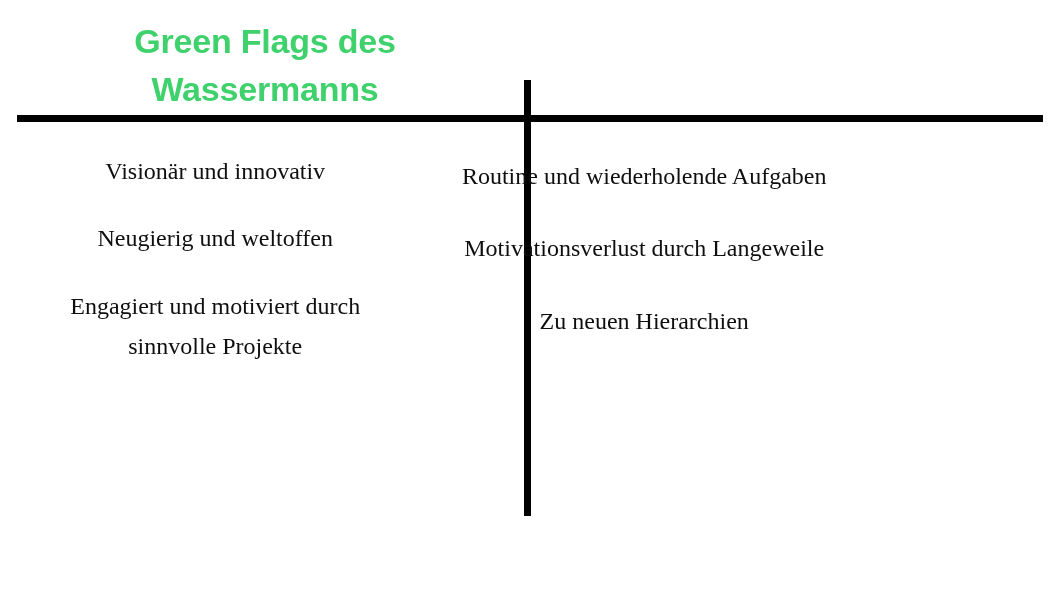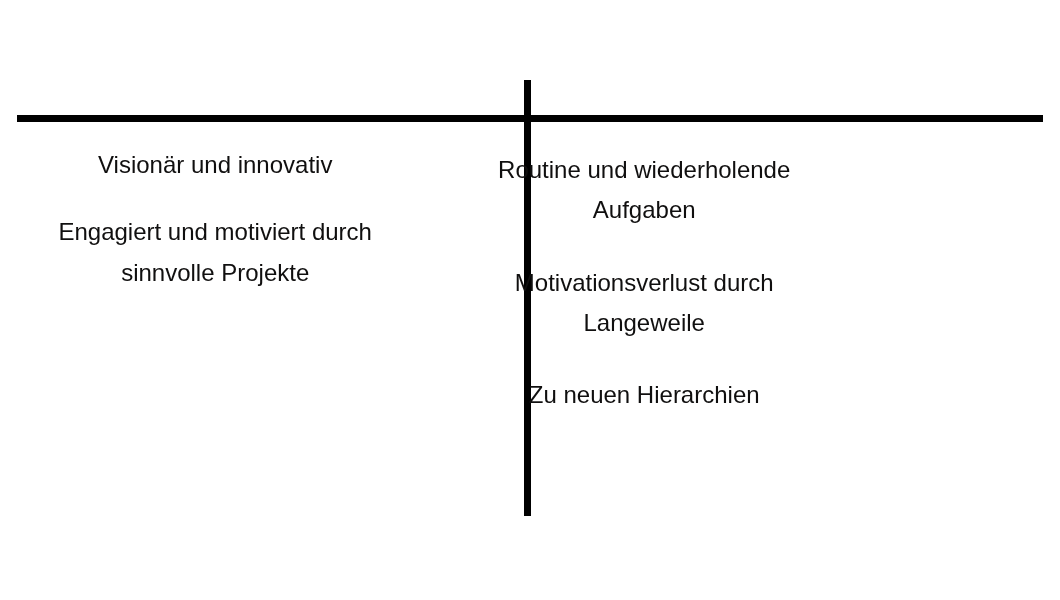--- a/index.html
+++ b/index.html
@@ -63,25 +63,26 @@
     left: 524px;
     top: 80px;
     width: 7px;
     height: 436px;
     background: #000000;
   }
 
   
   .columns {
     position: absolute;
-    top: 116px;
+    top: 122px;
     left: 0;
     width: 856px;
     height: 478px;
     display: flex;
+    font-family: Liberation Serif, serif;
   }
   .column {
     width: 530px;
     box-sizing: border-box;
   }
   .column-left  { padding: 29px 36px 0 36px; }
   .column-right { padding: 34px 24px 6px 26px; }
 
   .flag-item {
     font-size: 24px;
@@ -93,29 +94,33 @@
   .column-left  .flag-item { margin-bottom: 27px; }
   .column-right .flag-item { margin-bottom: 32px; }
   .flag-item:last-child { margin-bottom: 0; }
 </style>
 </head>
 <body>
 
 <div class="board">
 
   <div class="headings">
+    <div class="heading-cell">
+      <div class="heading-text heading-green">Green Flags des Wassermanns</div>
+    </div>
   </div>
 
   <div class="rule-horizontal"></div>
   <div class="rule-vertical"></div>
 
   <div class="columns">
 
     <div class="column column-left">
       <div class="flag-item">Visionär und innovativ</div>
+      <div class="flag-item">Neugierig und weltoffen</div>
       <div class="flag-item">Engagiert und motiviert durch sinnvolle Projekte</div>
     </div>
 
     <div class="column column-right">
       <div class="flag-item">Routine und wiederholende Aufgaben</div>
       <div class="flag-item">Motivationsverlust durch Langeweile</div>
       <div class="flag-item">Zu neuen Hierarchien</div>
     </div>
 
   </div>

